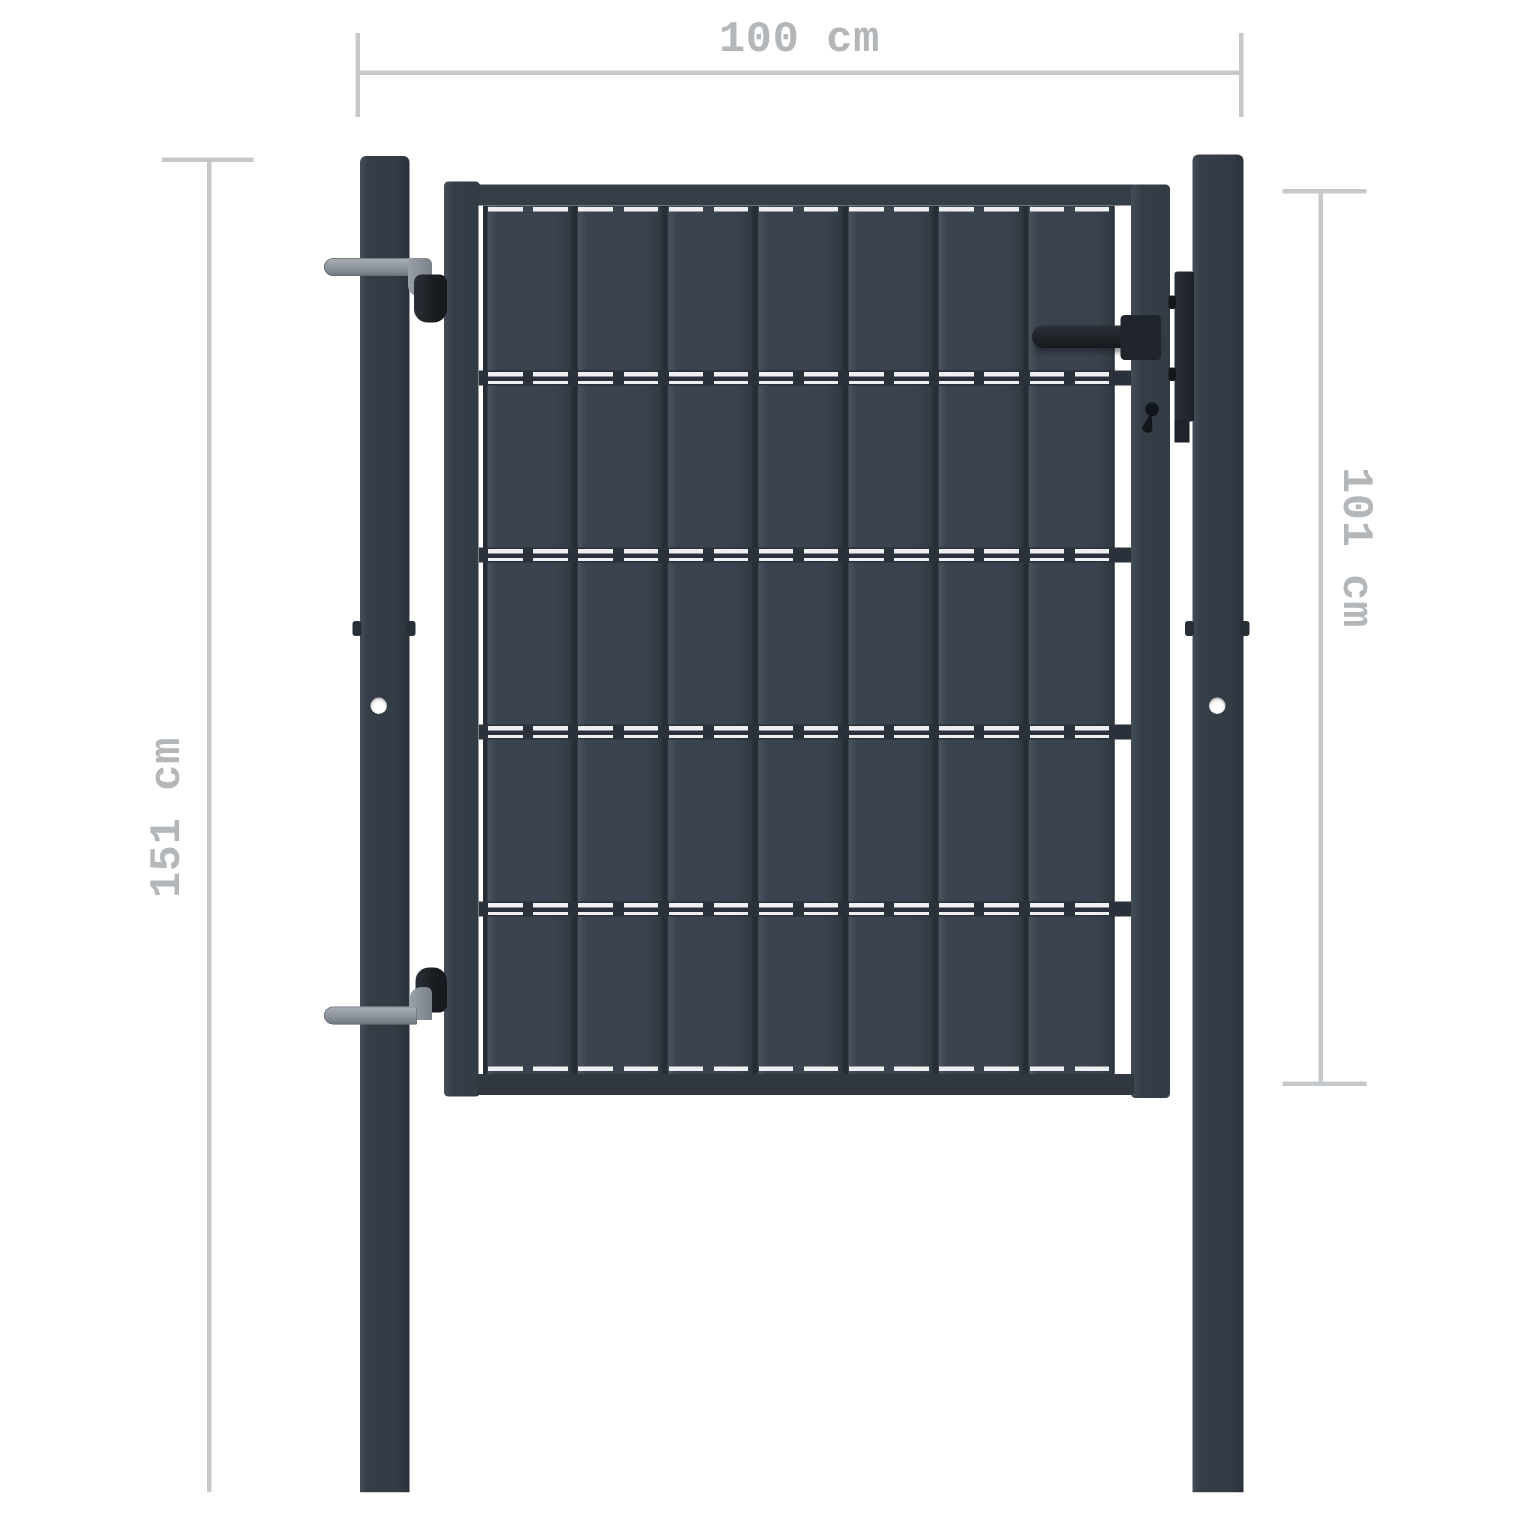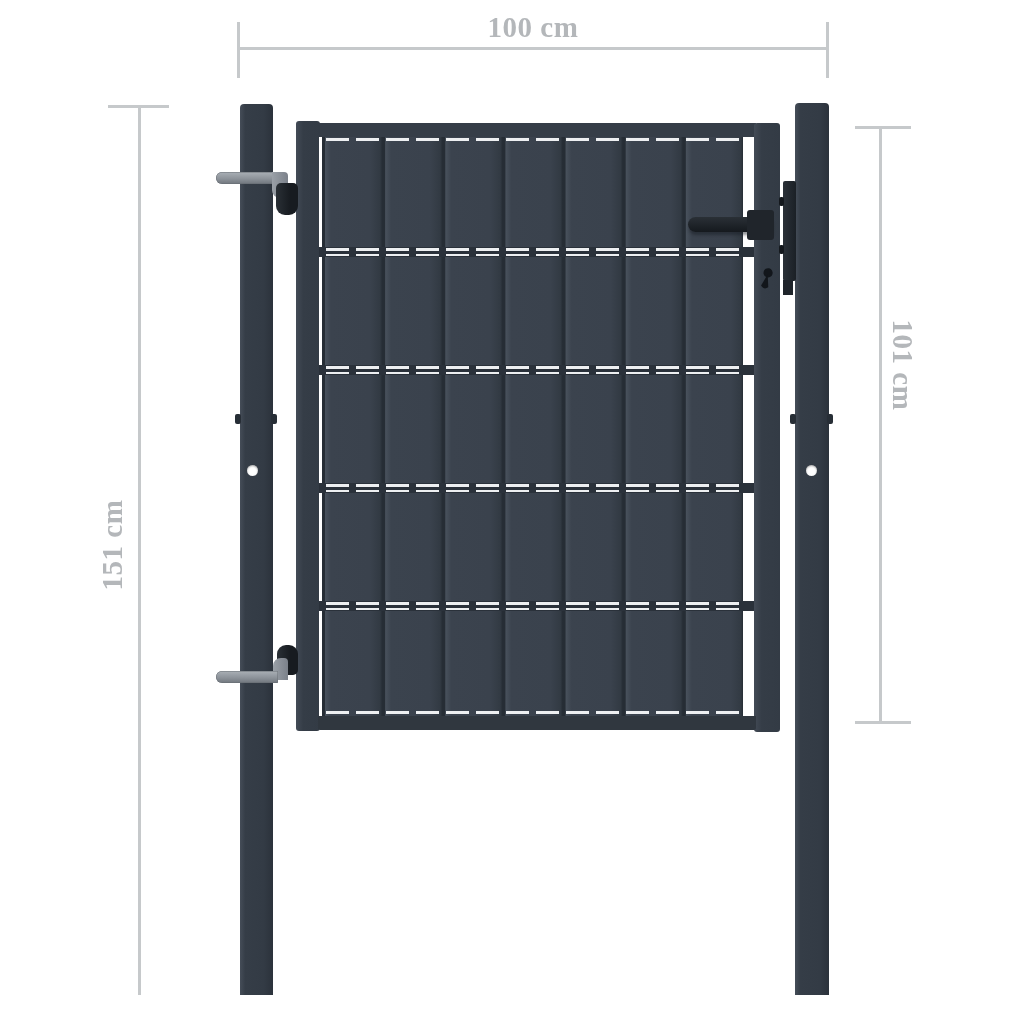--- a/index.html
+++ b/index.html
@@ -1,17 +1,17 @@
 <!DOCTYPE html>
 <html style="--background: #ffffff; --anthracite: #353d47; --slat: #3a424d; --slat_gap: #262d35; --wire_white: #edeff1; --metal_gray: #8d939a; --hardware_black: #1d2127; --dimension_line: #c6c9cb; --dimension_text: #b4b7ba;"><head>
 <meta charset="utf-8">
 <style>
   html,body{margin:0;padding:0;background:#fff;}
   #stage{position:relative;width:1024px;height:995px;background:var(--background,#fff);
-         font-family:Liberation Serif, serif;overflow:hidden;}
+         font-family:Liberation Mono, monospace;overflow:hidden;}
   .abs{position:absolute;}
 
   
   .dim-line{background:var(--dimension_line,#c6c9cb);}
   .dim-label{color:var(--dimension_text,#b4b7ba);font-size:29px;font-weight:bold;
              letter-spacing:.5px;width:200px;height:34px;line-height:34px;text-align:center;}
   .rot-left{transform:rotate(-90deg);}
   .rot-right{transform:rotate(90deg);}
 
   

